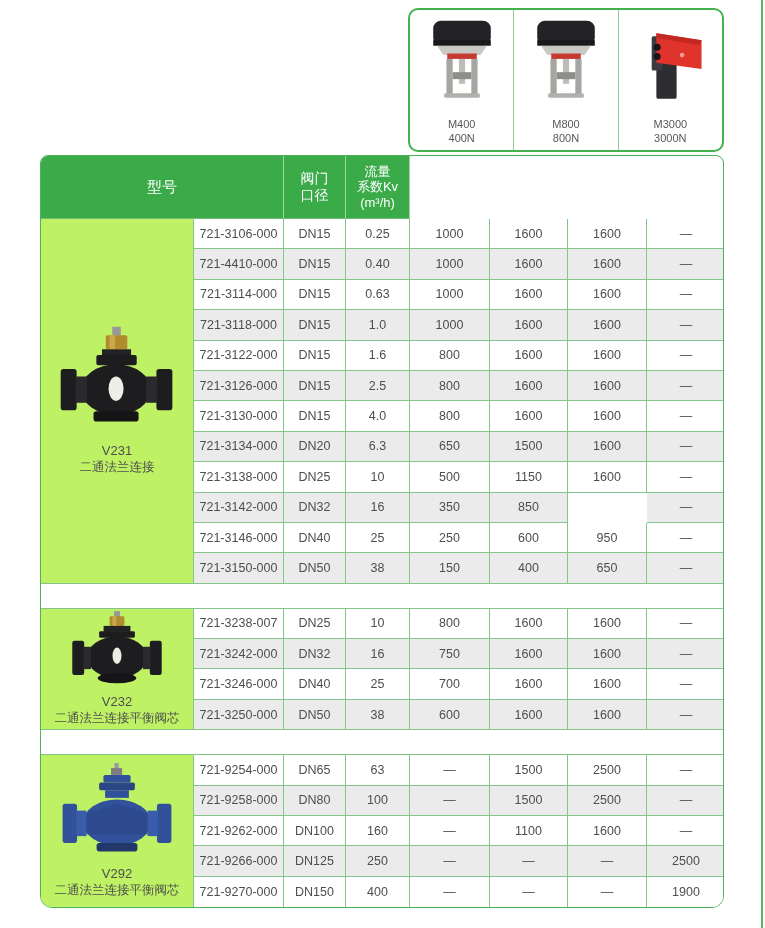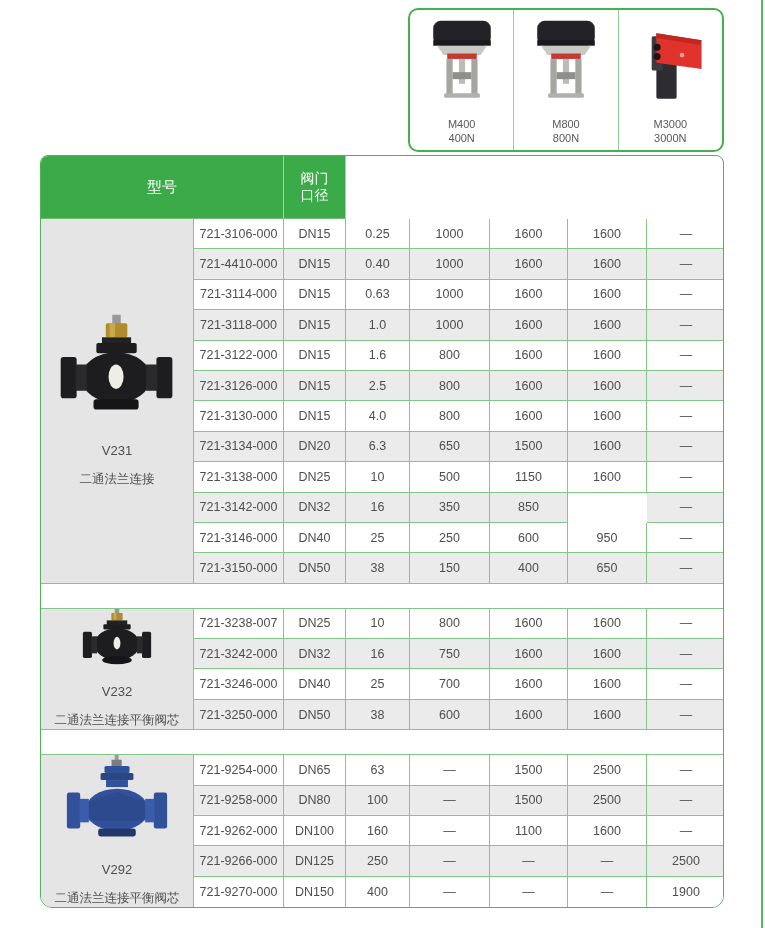--- a/index.html
+++ b/index.html
@@ -30,21 +30,21 @@
   .h-size{grid-column:3;grid-row:1;font-size:14px;line-height:17px;}
   .h-kv{grid-column:4;grid-row:1;font-size:13px;line-height:15.5px;}
   .h-dp{grid-column:5/9;grid-row:1;font-size:14.5px;line-height:18px;border-right:none;}
   .h-dp sub{font-size:9px;}
   .cell{display:flex;align-items:center;justify-content:center;font-size:12.5px;color:#4e4e50;
     background:#fff;border-right:1px solid #83c687;border-bottom:1px solid #83c687;box-sizing:border-box;}
   .cell.alt{background:#ebebeb;}
   .cell.noright{border-right:none;}
   .cell.nobot{border-bottom:none;}
   .imgcell{display:flex;flex-direction:column;align-items:center;justify-content:center;
-    background:#e5e5e5;border-right:1px solid #83c687;border-bottom:1px solid #83c687;box-sizing:border-box;gap:13px;}
+    background:#bef264;border-right:1px solid #83c687;border-bottom:1px solid #83c687;box-sizing:border-box;gap:1px;}
   .imgcell.nobot{border-bottom:none;}
   .vname{font-size:13px;color:#4e4e50;text-align:center;}
   .vdesc{font-size:12.5px;color:#4e4e50;text-align:center;}
   .gap{grid-column:1/9;background:#fff;border-bottom:1px solid #83c687;box-sizing:border-box;}
 </style>
 </head>
 <body>
 
 <div class="page">
   <div class="edge-line"></div>
@@ -101,20 +101,25 @@
       </div>
     </div>
 
   <div class="tbl" id="tbl">
     <div class="hcell h-model">
       <span>型号</span>
     </div>
     <div class="hcell h-size">
       <span>阀门</span>
       <span>口径</span>
+    </div>
+    <div class="hcell h-kv">
+      <span>流量</span>
+      <span>系数Kv</span>
+      <span>(m³/h)</span>
     </div>
   <div class="imgcell" style="grid-area: 2 / 1 / 14;">
         <svg width="122" height="116" viewBox="0 0 130 122">
     <rect x="60" y="0" width="9" height="10" fill="#98989a"></rect>
     <rect x="53" y="9" width="23" height="15" rx="2" fill="#b08c2e"></rect>
     <rect x="57" y="9" width="6" height="15" fill="#cba94a"></rect>
     <rect x="49" y="24" width="31" height="7" fill="#222224"></rect>
     <rect x="43" y="30" width="43" height="11" rx="2" fill="#1d1d1f"></rect>
     <ellipse cx="64" cy="67" rx="37" ry="27" fill="#1d1d1f"></ellipse>
     <rect x="5" y="45" width="17" height="44" rx="3" fill="#1d1d1f"></rect>

